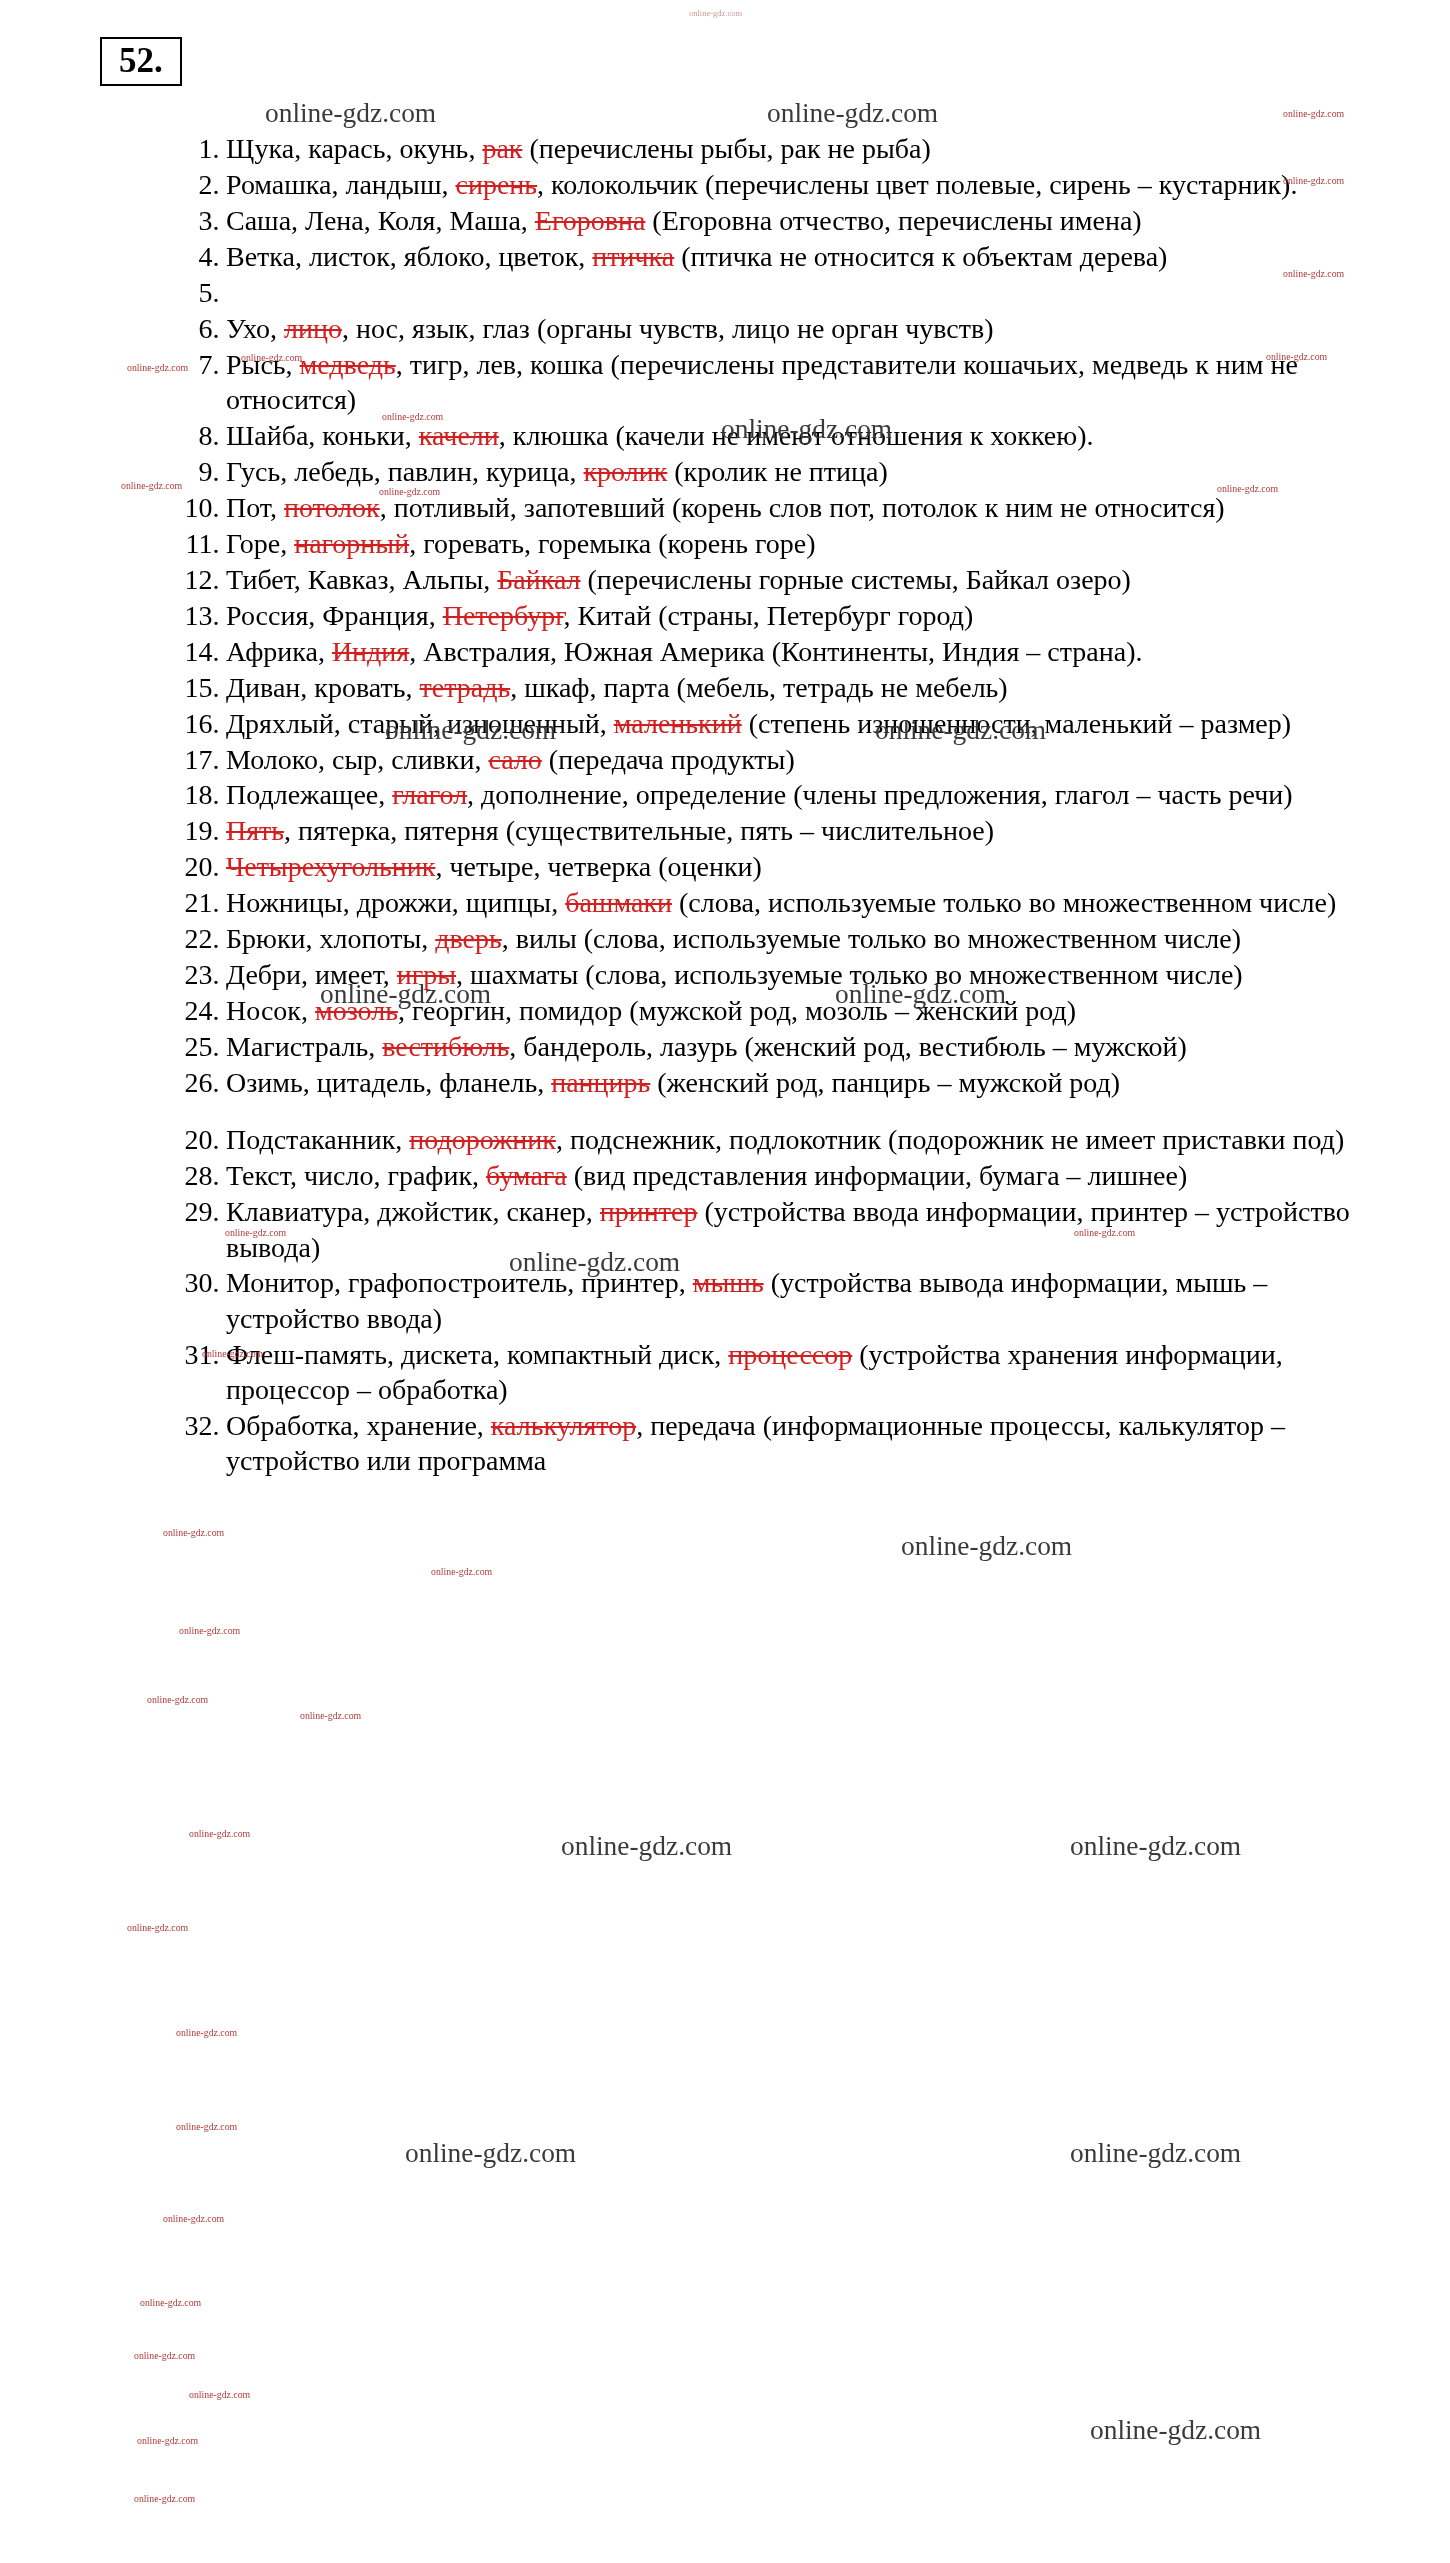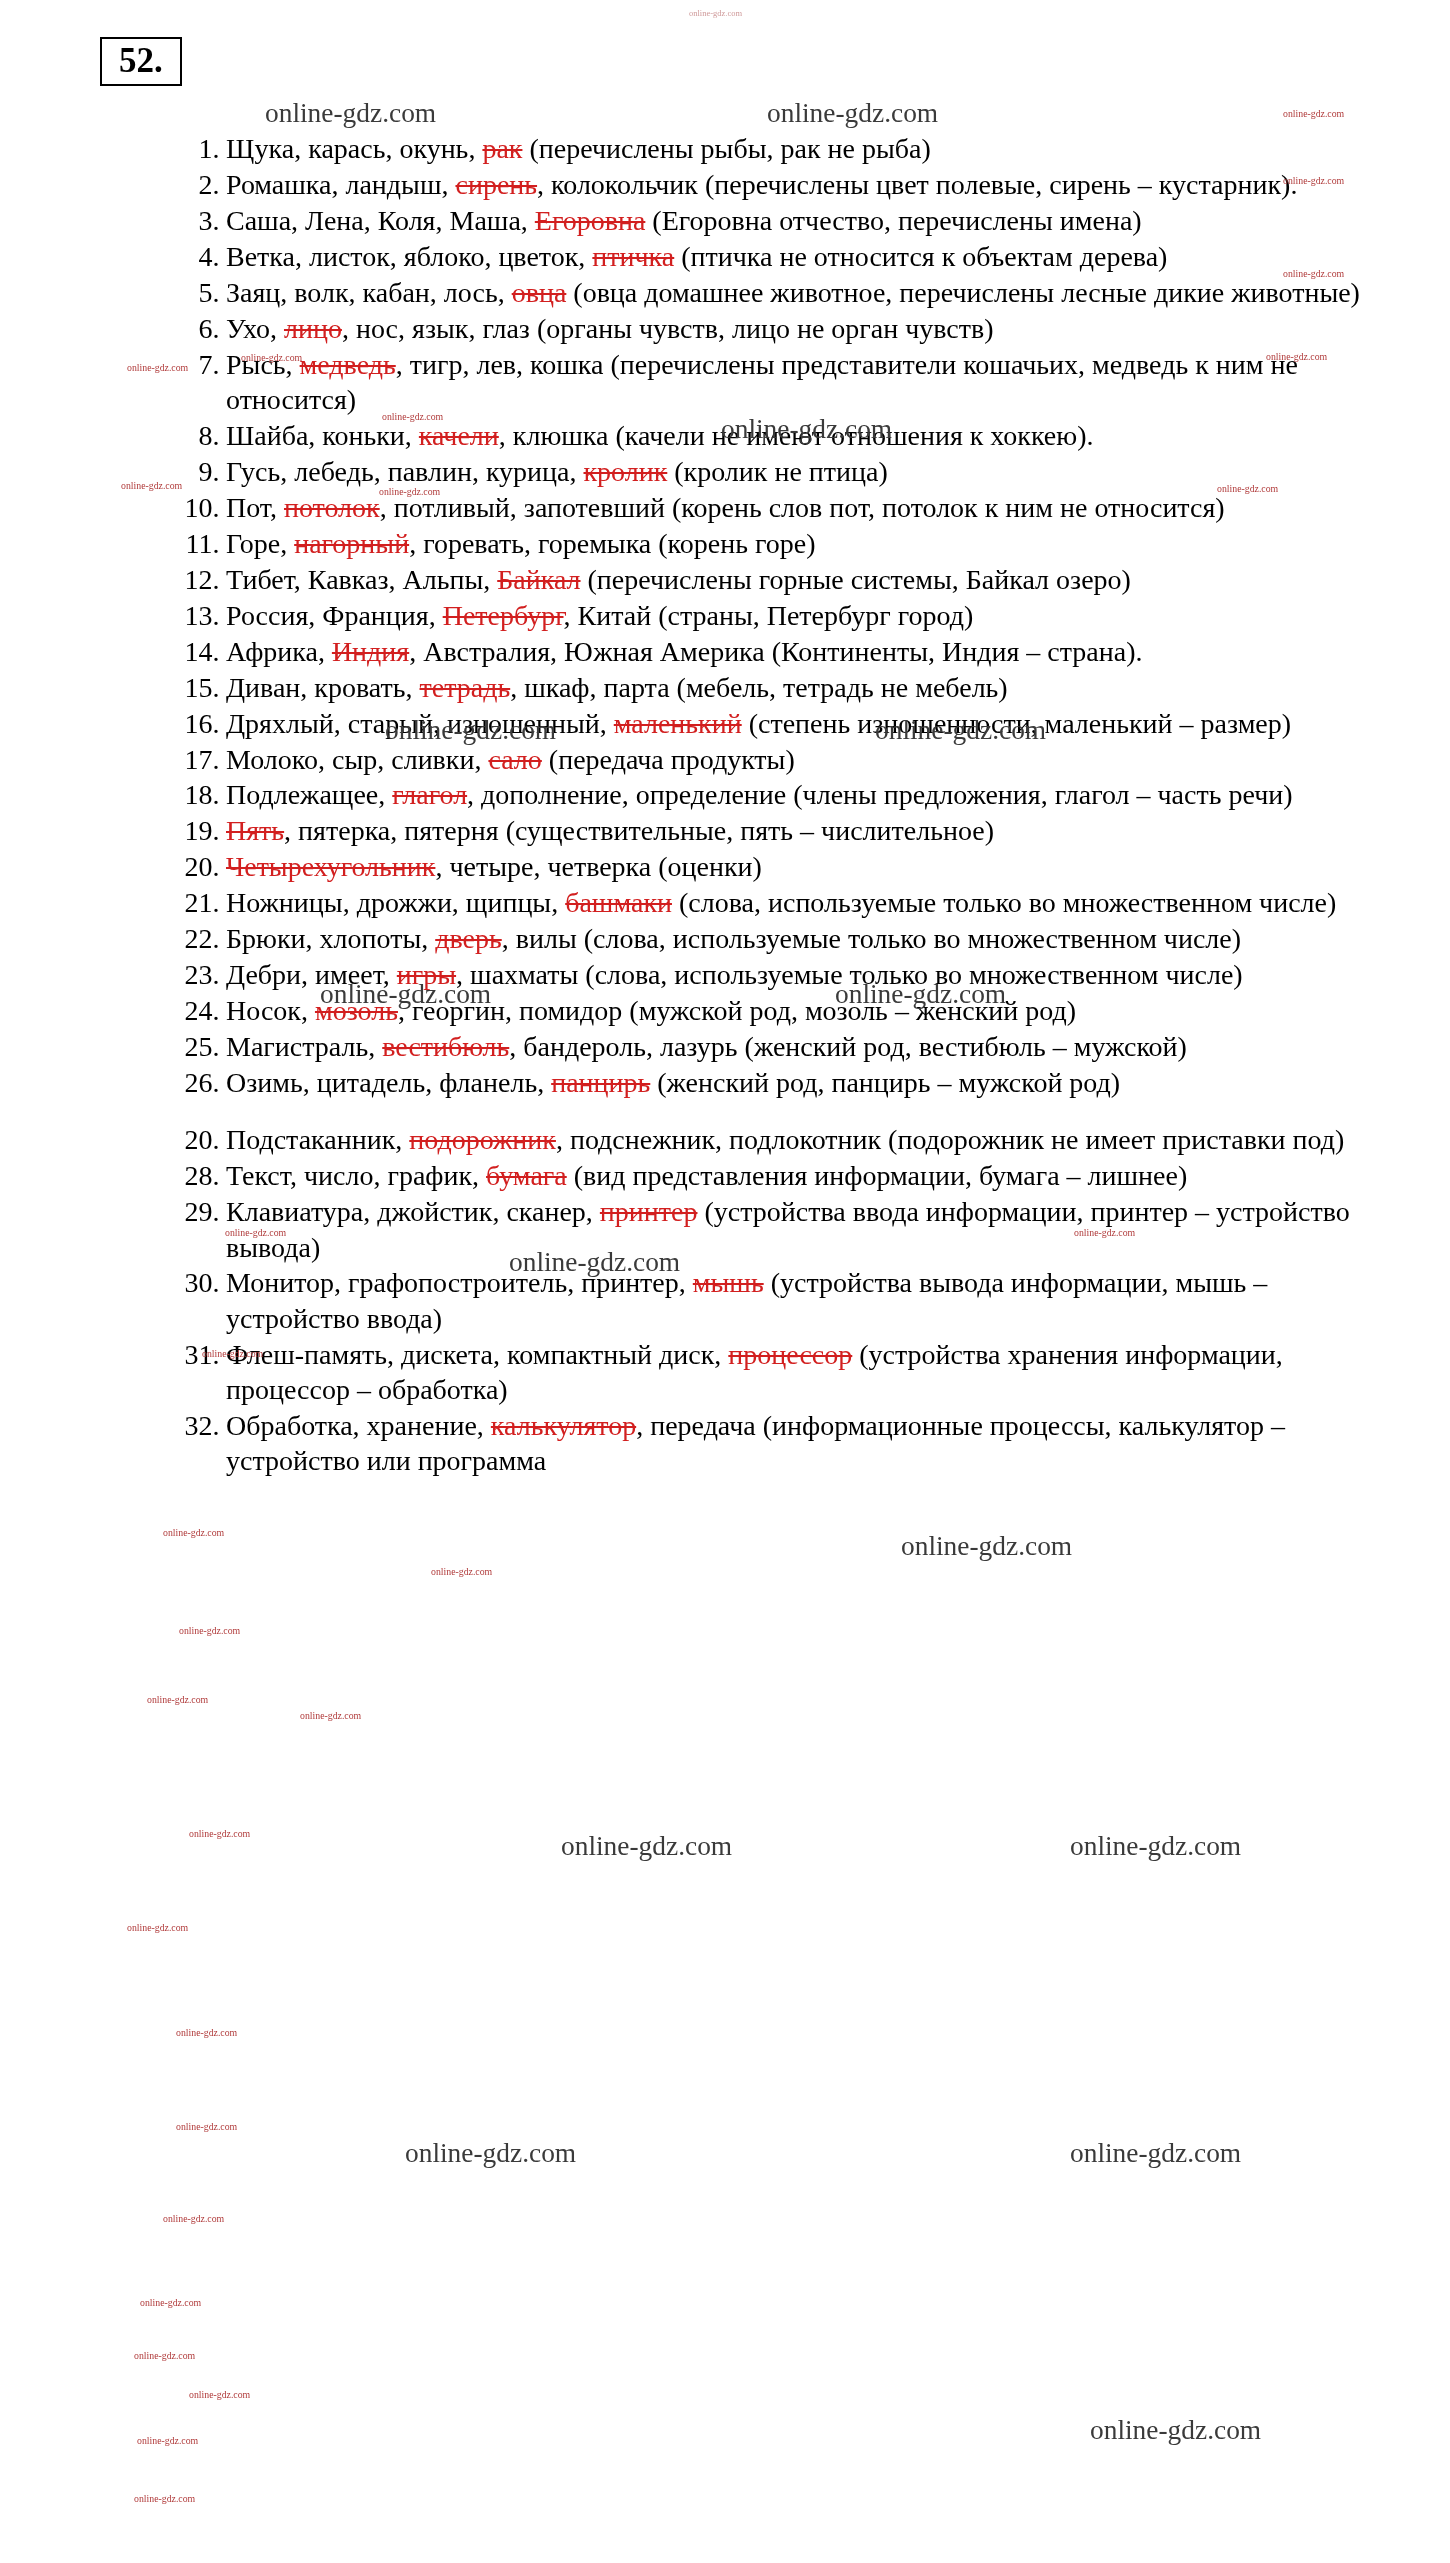--- a/index.html
+++ b/index.html
@@ -110,21 +110,20 @@
       <li class="item">
         <span class="num">3.</span>
         <span class="txt"><span>Саша, Лена, Коля, Маша, </span><span class="strike">Егоровна</span><span> (Егоровна отчество, перечислены имена)</span></span>
       </li>
       <li class="item">
         <span class="num">4.</span>
         <span class="txt"><span>Ветка, листок, яблоко, цветок, </span><span class="strike">птичка</span><span> (птичка не относится к объектам дерева)</span></span>
       </li>
       <li class="item">
         <span class="num">5.</span>
-        <span class="txt"><span>Заяц, волк, кабан, лось, </span><span class="strike">овца</span><span> (овца домашнее животное, перечислены лесные дикие животные)</span></span>
       </li>
       <li class="item">
         <span class="num">6.</span>
         <span class="txt"><span>Ухо, </span><span class="strike">лицо</span><span>, нос, язык, глаз (органы чувств, лицо не орган чувств)</span></span>
       </li>
       <li class="item">
         <span class="num">7.</span>
         <span class="txt"><span>Рысь, </span><span class="strike">медведь</span><span>, тигр, лев, кошка (перечислены представители кошачьих, медведь к ним не относится)</span></span>
       </li>
       <li class="item">

